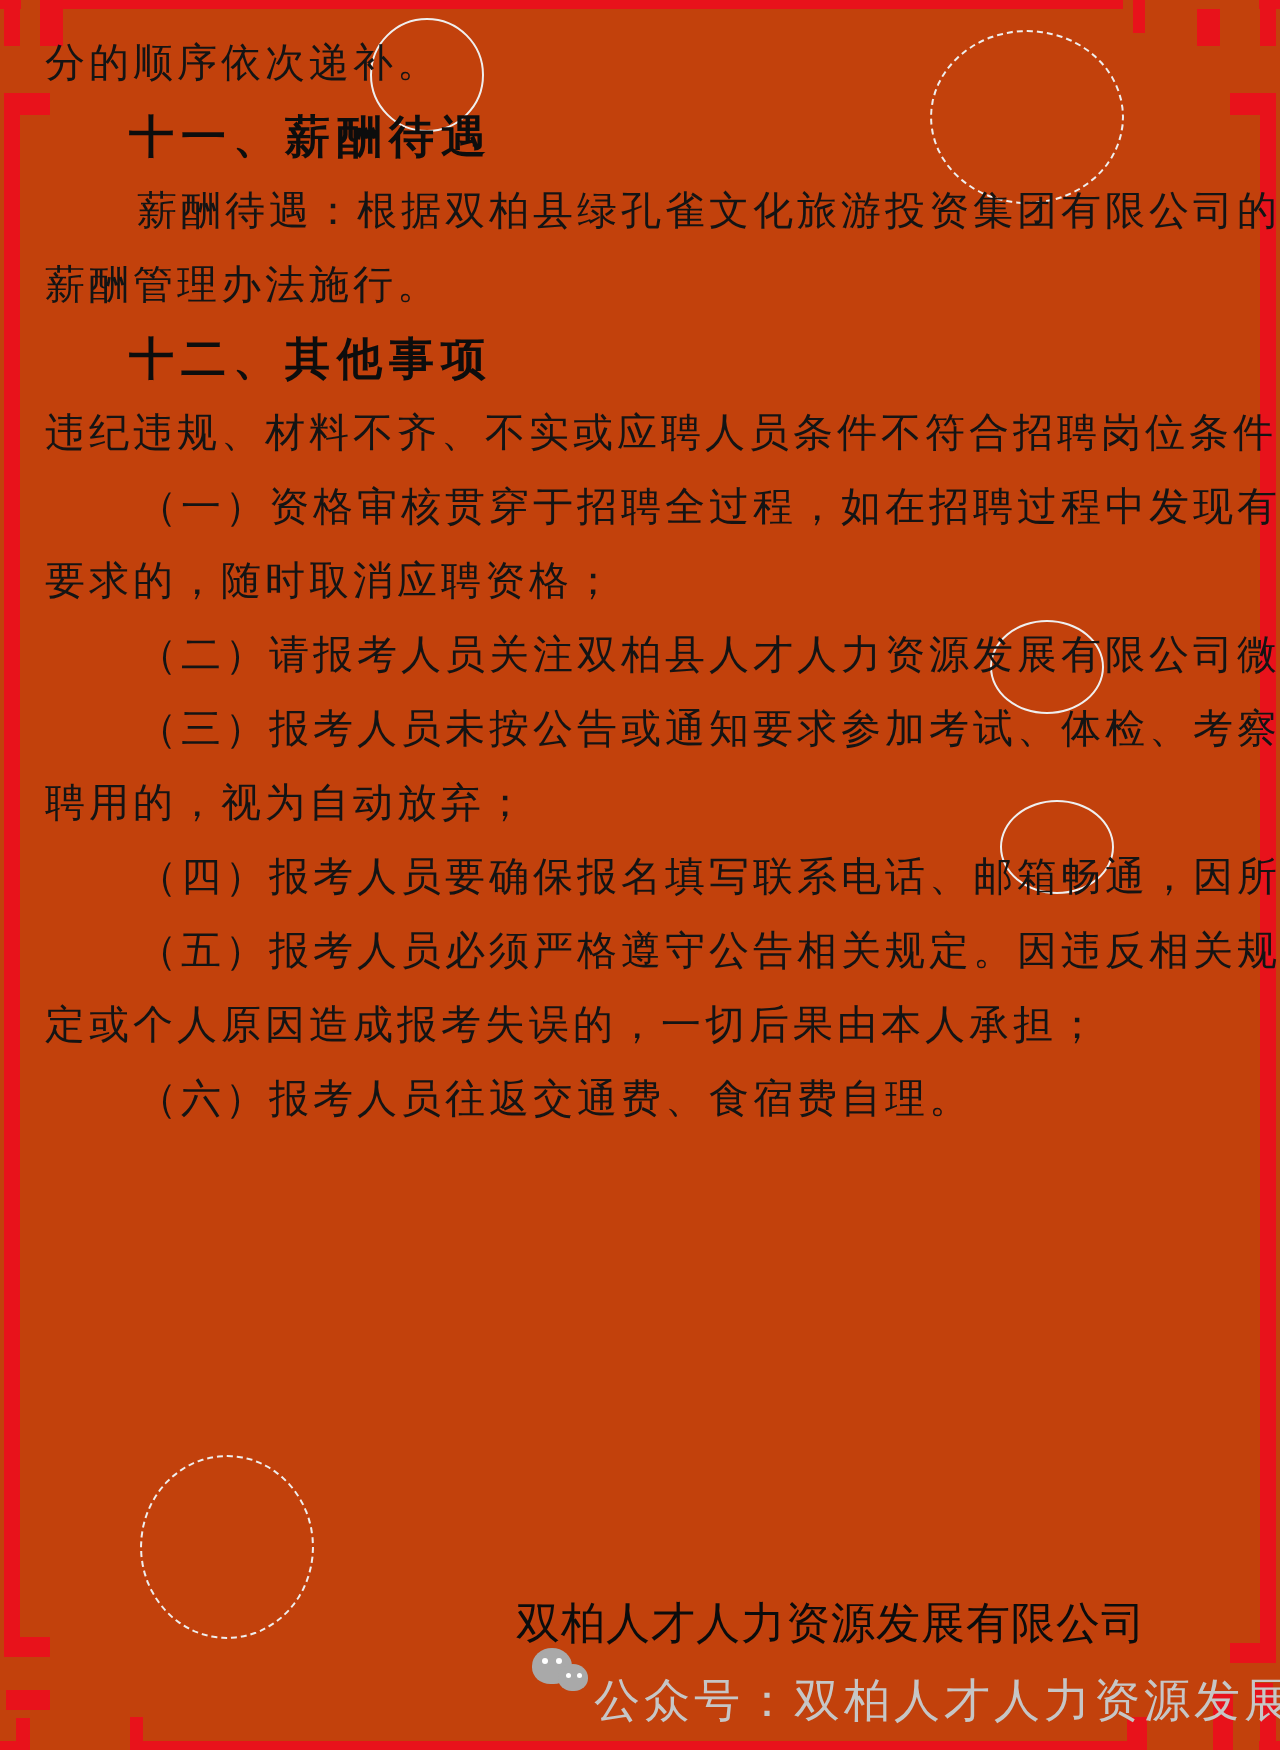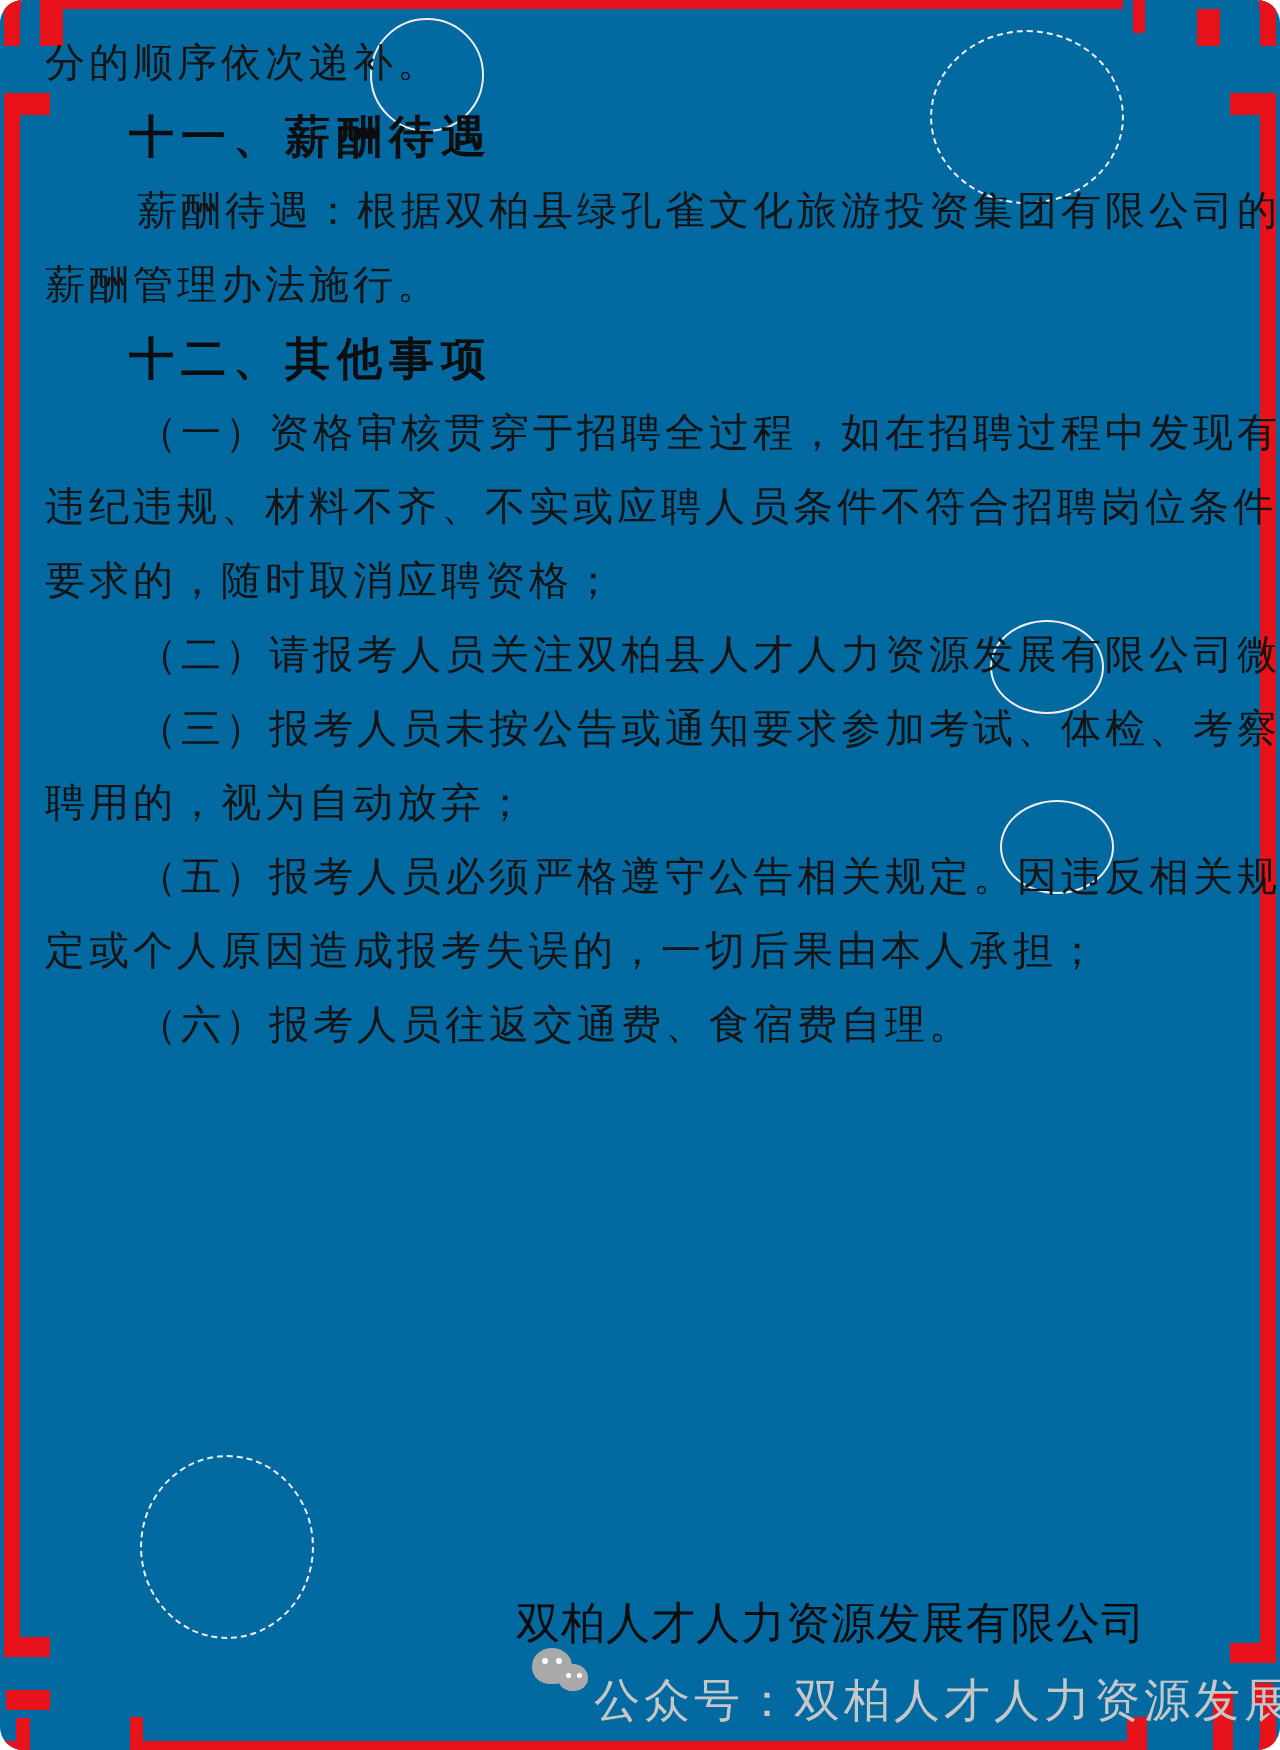--- a/index.html
+++ b/index.html
@@ -4,21 +4,21 @@
 <style>
   html,body{margin:0;padding:0;}
   body{
     width:1280px;height:1750px;
     background:#ffffff;
     font-family:"Liberation Serif","DejaVu Serif",serif;
     position:relative;
   }
   .page{
     position:absolute;left:0;top:0;width:1280px;height:1750px;
-    overflow:hidden;background:#0369a1;border-radius:23px;
+    overflow:hidden;background:#c2410c;
   }
   
   .frame{position:absolute;background:#e8121b;}
   
   .ghost{position:absolute;border:2px solid #efefef;border-radius:50%;}
   .ghost.dashed{border-style:dashed;}
   
   .content{
     position:absolute;left:45px;top:26px;width:1192px;
     color:#141414;font-size:40px;
@@ -126,29 +126,30 @@
   <div class="content">
     <div class="tline last">分的顺序依次递补。</div>
 
     <div class="heading">十一、薪酬待遇</div>
 
     <div class="tline indent">薪酬待遇：根据双柏县绿孔雀文化旅游投资集团有限公司的</div>
     <div class="tline last">薪酬管理办法施行。</div>
 
     <div class="heading">十二、其他事项</div>
 
+    <div class="tline">违纪违规、材料不齐、不实或应聘人员条件不符合招聘岗位条件</div>
     <div class="tline indent">（一）资格审核贯穿于招聘全过程，如在招聘过程中发现有</div>
-    <div class="tline">违纪违规、材料不齐、不实或应聘人员条件不符合招聘岗位条件</div>
     <div class="tline last">要求的，随时取消应聘资格；</div>
 
     <div class="tline indent">（二）请报考人员关注双柏县人才人力资源发展有限公司微</div>
 
     <div class="tline indent">（三）报考人员未按公告或通知要求参加考试、体检、考察、</div>
     <div class="tline last">聘用的，视为自动放弃；</div>
 
+    <div class="tline indent">（四）报考人员要确保报名填写联系电话、邮箱畅通，因所</div>
 
     <div class="tline indent">（五）报考人员必须严格遵守公告相关规定。因违反相关规</div>
     <div class="tline last">定或个人原因造成报考失误的，一切后果由本人承担；</div>
 
     <div class="tline last indent">（六）报考人员往返交通费、食宿费自理。</div>
   </div>
 
   <div class="company">双柏人才人力资源发展有限公司</div>
 
   <div class="wm-icon">

